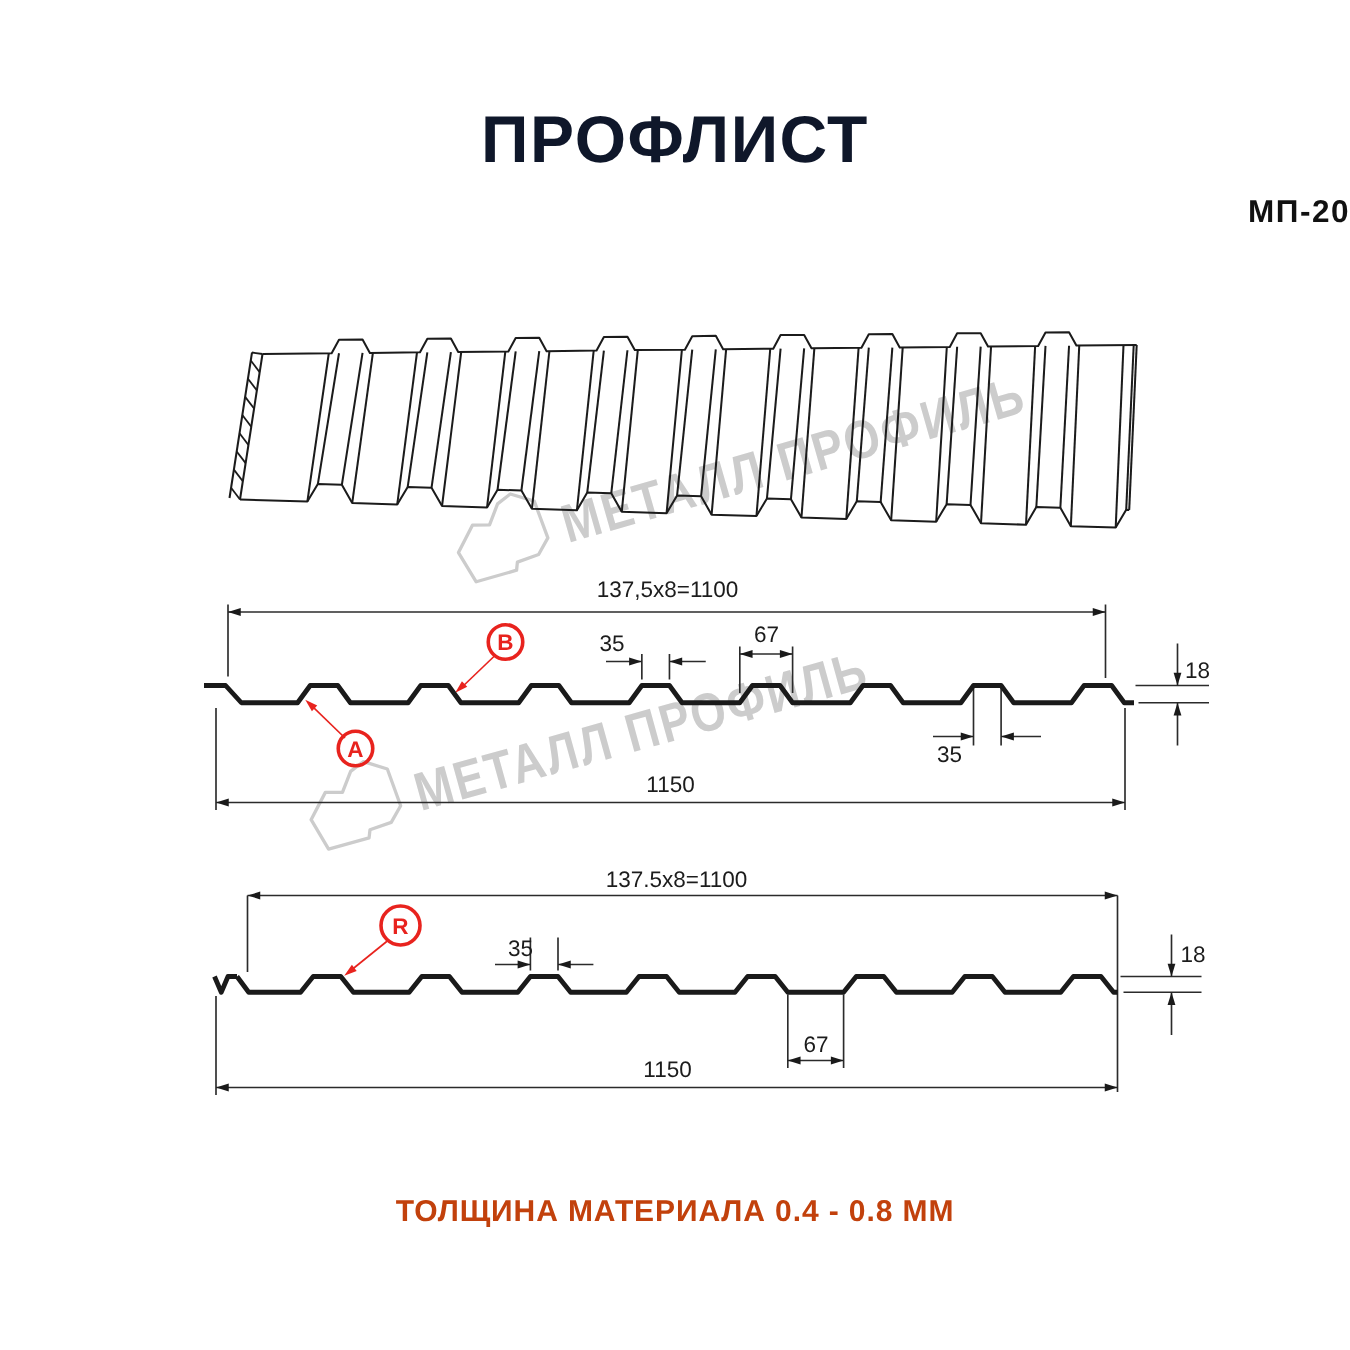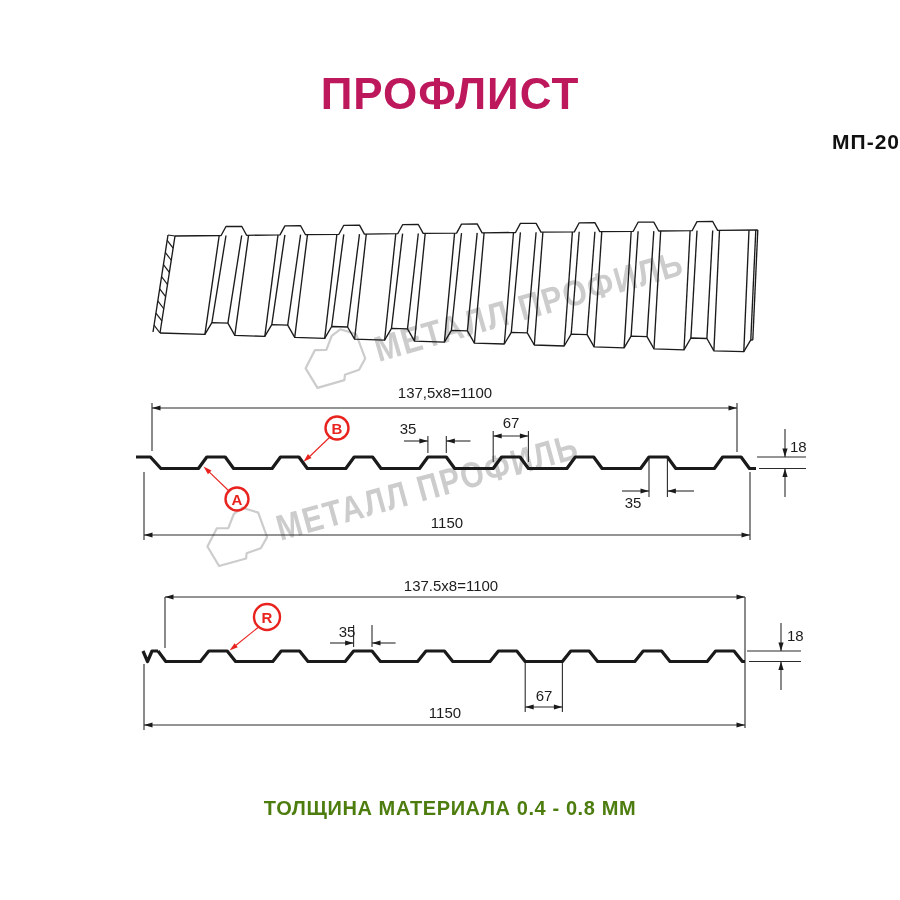--- a/index.html
+++ b/index.html
@@ -1,22 +1,22 @@
 <!DOCTYPE html>
 <html style="--accent: #e8231e; --wm: #cccccc;"><head>
 <meta charset="utf-8">
 <style>
   html,body{margin:0;padding:0;background:#ffffff;}
   .page{position:relative;width:900px;height:900px;background:#fff;overflow:hidden;
         font-family:"Liberation Sans",sans-serif;}
   .hdr{position:absolute;top:72px;left:0;width:900px;text-align:center;}
-  .hdr .title{font-size:44px;font-weight:700;letter-spacing:1px;color:#be185d;line-height:1;}
+  .hdr .title{font-size:44px;font-weight:700;letter-spacing:1px;color:#0f172a;line-height:1;}
   .hdr .subtitle{margin-top:14px;font-size:21px;font-weight:600;letter-spacing:1px;color:#111;text-align:right;}
   .ftr{position:absolute;top:797px;left:0;width:900px;text-align:center;
-       font-size:20px;font-weight:600;letter-spacing:.6px;color:#4d7c0f;}
+       font-size:20px;font-weight:600;letter-spacing:.6px;color:#c2410c;}
   svg.tech{position:absolute;left:0;top:0;width:900px;height:900px;}
   .dim{font-size:15px;fill:#1c1c1c;}
   .mk {font-size:15px;font-weight:700;fill:var(--accent);}
   .wm-text{font-weight:700;fill:var(--wm);letter-spacing:2px;}
 </style>
 </head>
 <body>
 
 <div class="page">
 

